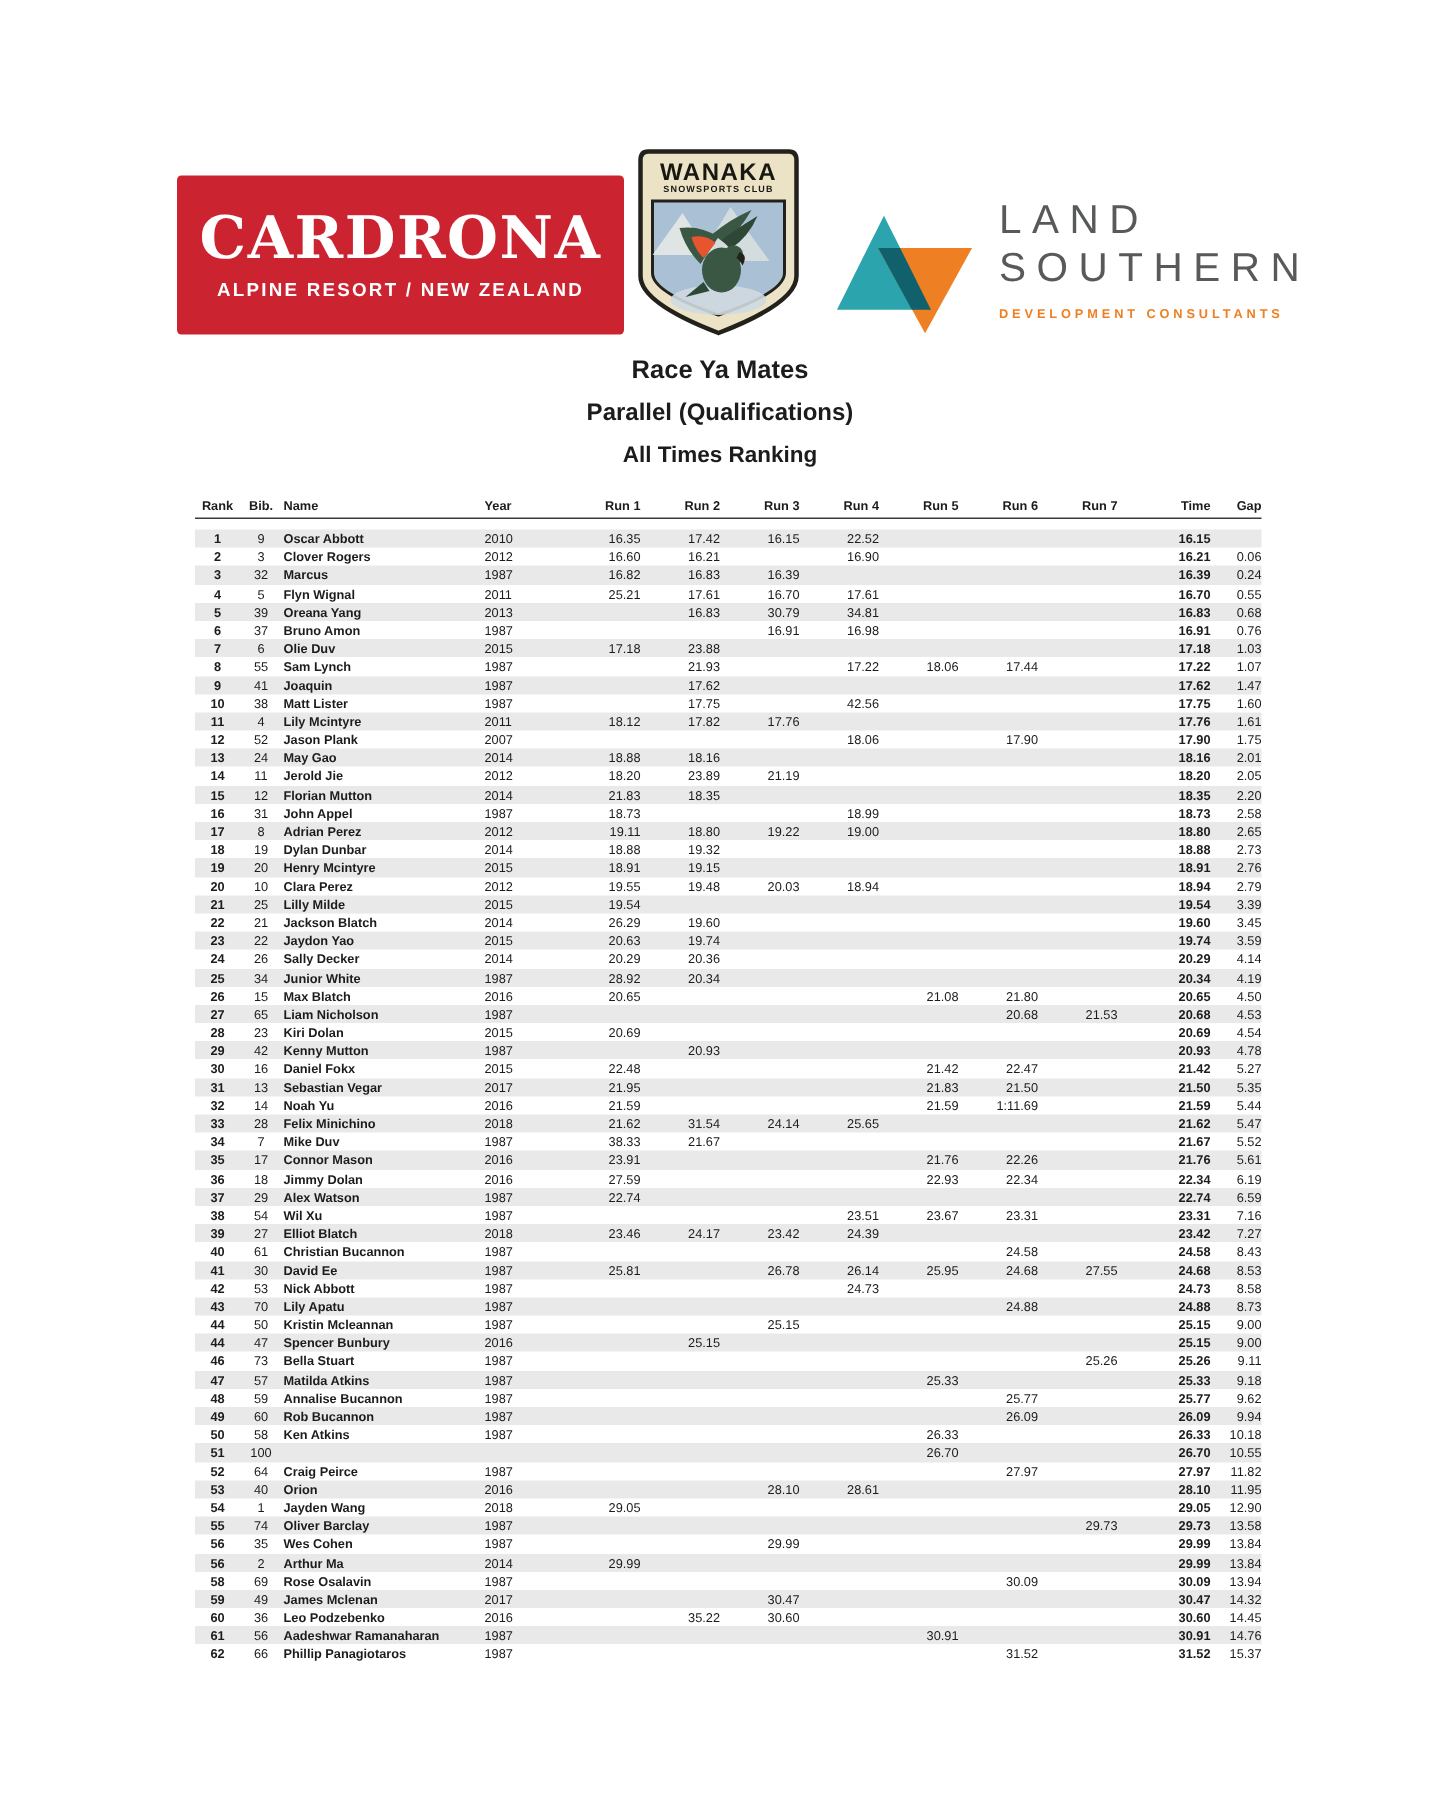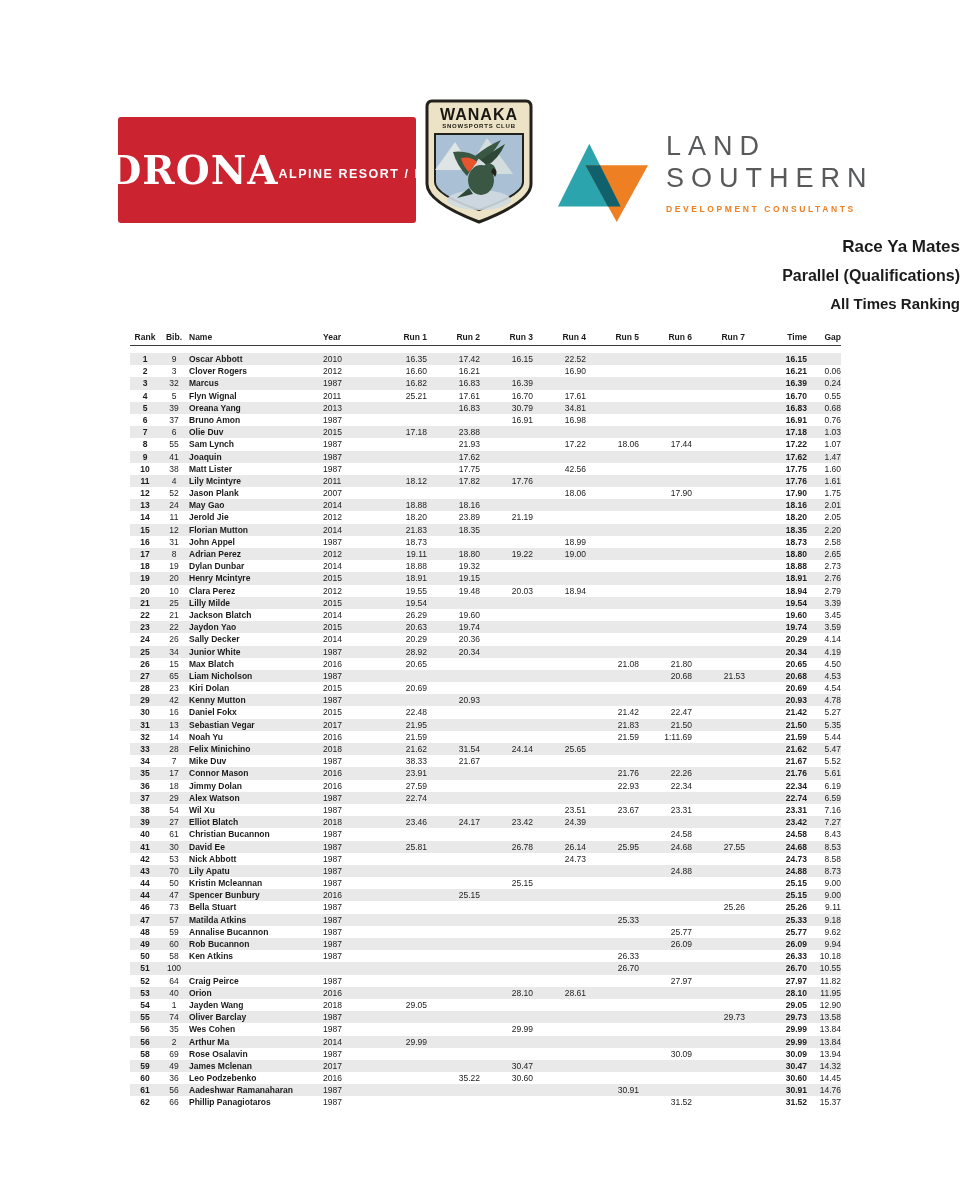--- a/index.html
+++ b/index.html
@@ -3,35 +3,35 @@
 <meta charset="utf-8">
 <style>
   * { margin:0; padding:0; box-sizing:border-box; }
   html,body { width:960px; height:1200px; background:#ffffff; font-family:"Liberation Sans",sans-serif; color:#1c1c1c; }
   #page { position:relative; width:960px; height:1200px; background:#fff; overflow:hidden; }
 
   
   .logo-row { position:absolute; left:0; top:0; width:960px; height:235px; }
 
   .cardrona { position:absolute; left:118px; top:117px; width:298px; height:106px;
-    background:var(--cardrona-red,#cb2430); color:#fff; display:flex; flex-direction:row;
+    background:var(--cardrona-red,#cb2430); color:#fff; display:flex; flex-direction:column;
     align-items:center; justify-content:center; border-radius:3px; }
   .cardrona .word { font-family:"DejaVu Serif",serif; font-weight:bold; font-size:39px; letter-spacing:1px; line-height:1; }
   .cardrona .tag  { font-size:12.5px; font-weight:bold; letter-spacing:1.5px; margin-top:7px; white-space:nowrap; }
 
   .wanaka { position:absolute; left:423px; top:96px; width:112px; height:130px; }
 
   .southern { position:absolute; left:556px; top:131px; display:flex; align-items:flex-start; }
   .southern .tri { width:94px; height:92px; margin-top:2px; }
   .southern .stext { margin-left:16px; }
   .southern .sline { font-size:27px; color:#58595b; letter-spacing:7px; line-height:1.18; font-weight:500; white-space:nowrap; }
   .southern .stag  { font-size:8.5px; color:var(--southern-orange,#ee8023); letter-spacing:2.6px; margin-top:9px; font-weight:bold; white-space:nowrap; }
 
   
-  .titles { position:absolute; left:0; top:237px; width:960px; text-align:right; }
+  .titles { position:absolute; left:0; top:237px; width:960px; text-align:center; }
   .titles .t1 { font-size:17px; font-weight:bold; margin-bottom:10px; }
   .titles .t2 { font-size:16px; font-weight:bold; margin-bottom:10px; }
   .titles .t3 { font-size:15px; font-weight:bold; }
 
   
   .rtable { position:absolute; left:130px; top:331px; width:711px; }
   .thead { display:flex; font-size:8.5px; font-weight:bold; height:15px; line-height:13px;
     border-bottom:1.5px solid #3a3a3a; }
   .tbody { margin-top:7px; }
   .trow { display:flex; height:12.2px; line-height:12.4px; font-size:8.5px; }

